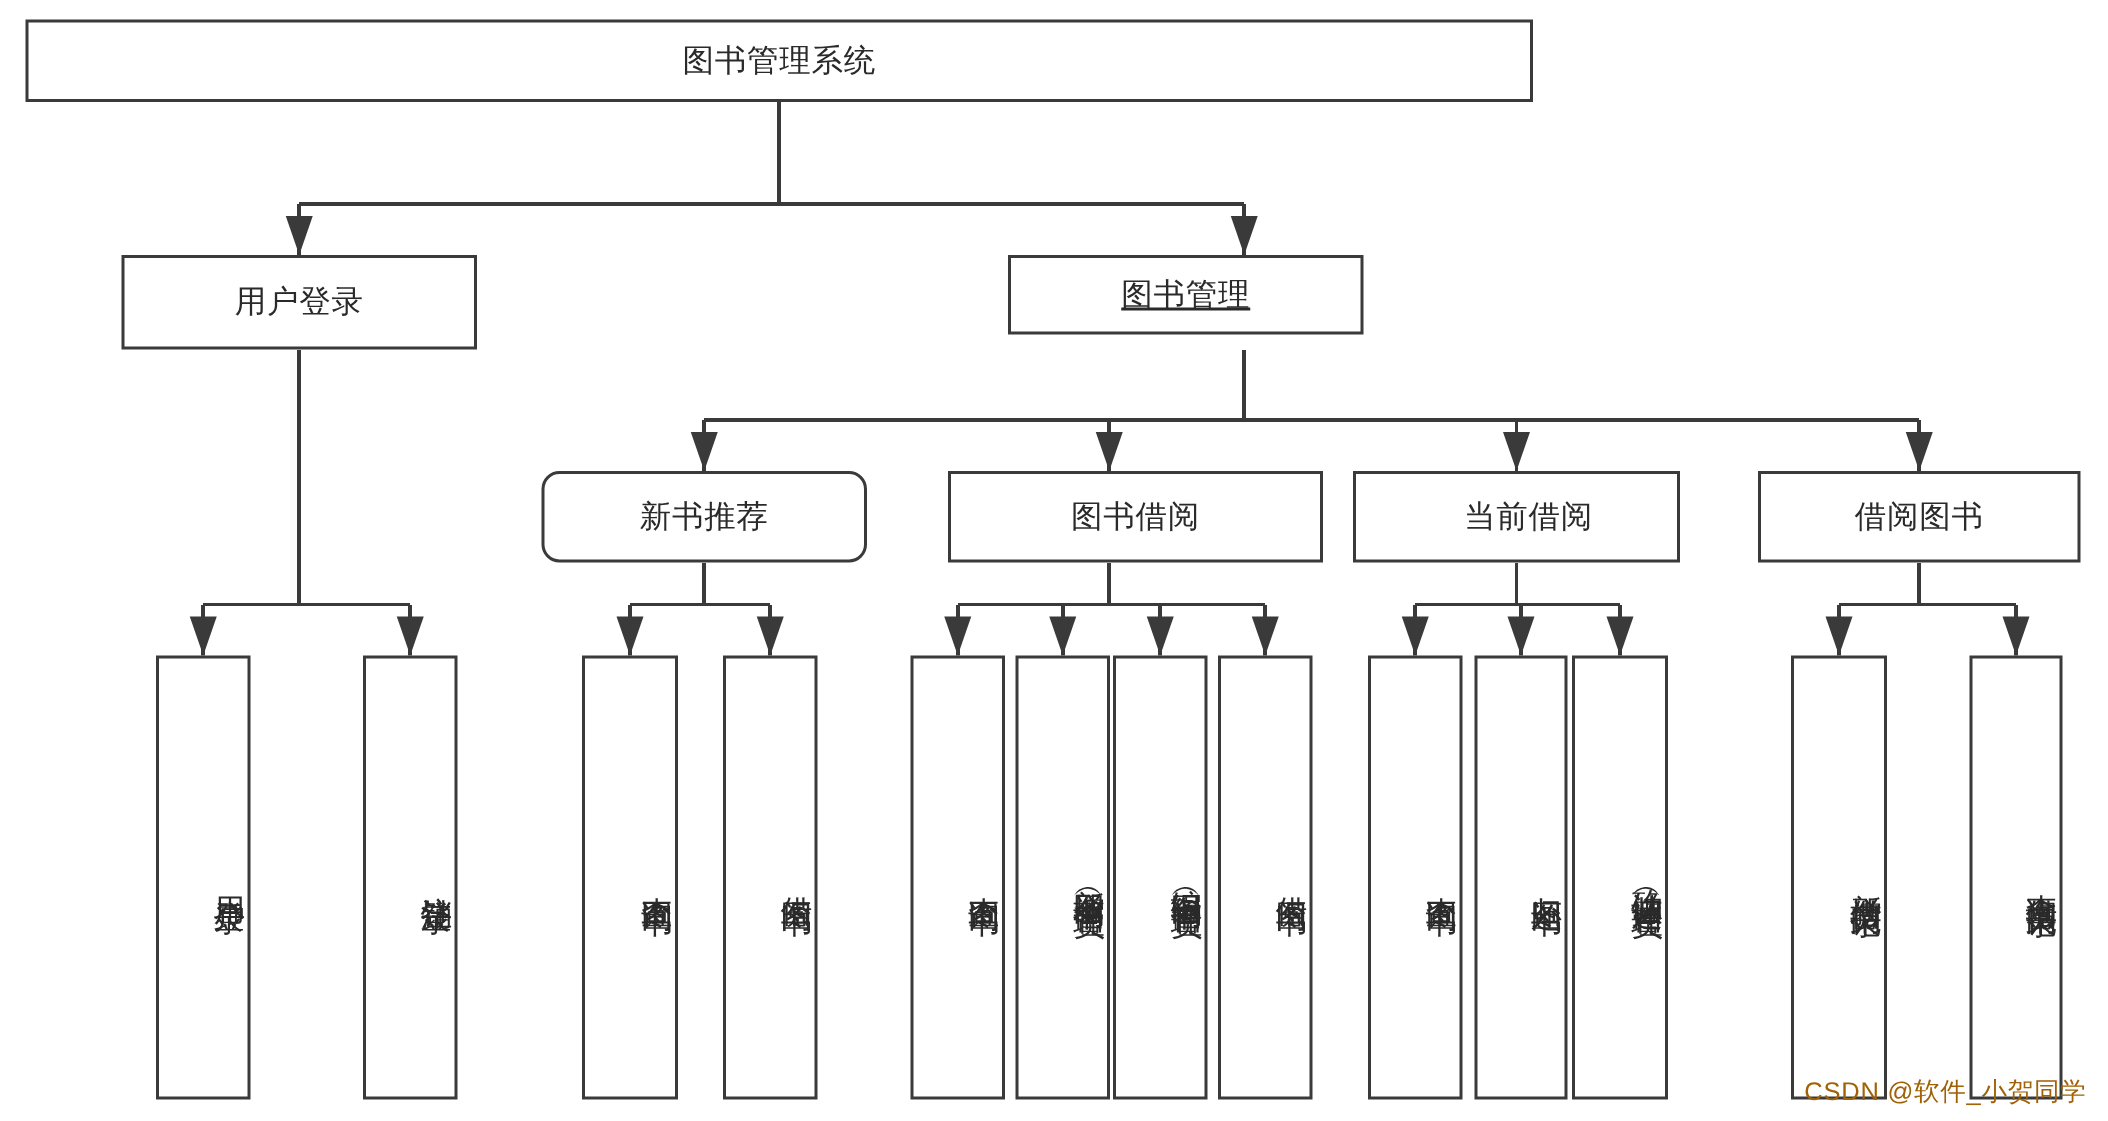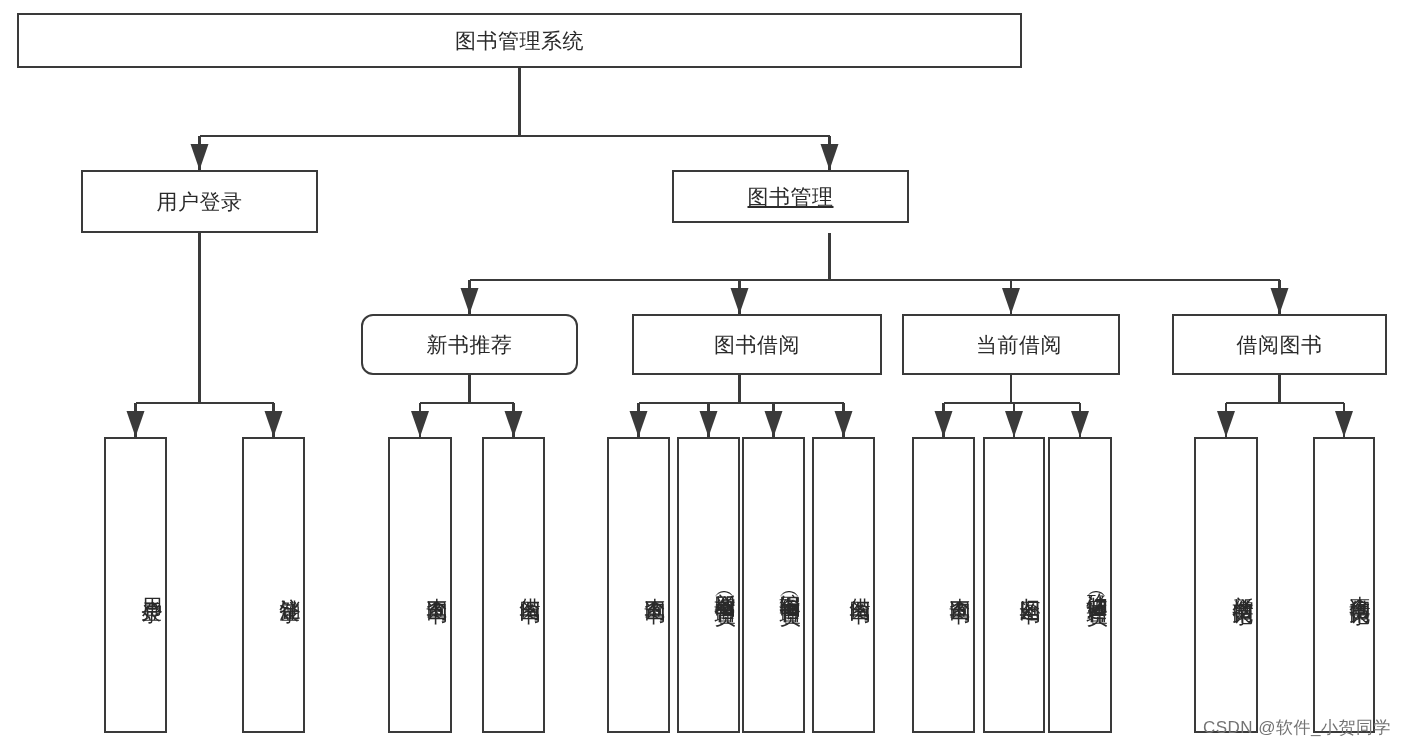--- a/index.html
+++ b/index.html
@@ -55,21 +55,21 @@
   .node.vertical .label {
     writing-mode: vertical-rl;
     text-orientation: upright;
     max-height: 100%;
   }
   #watermark {
     position: absolute;
     right: 14px;
     bottom: 8px;
     font-size: 17px;
-    color: #737373;
+    color: #a16207;
     letter-spacing: 0.5px;
     white-space: nowrap;
     pointer-events: none;
     margin-left: 32px;
   }
 </style>
 </head>
 <body>
 
 <div id="canvas">

